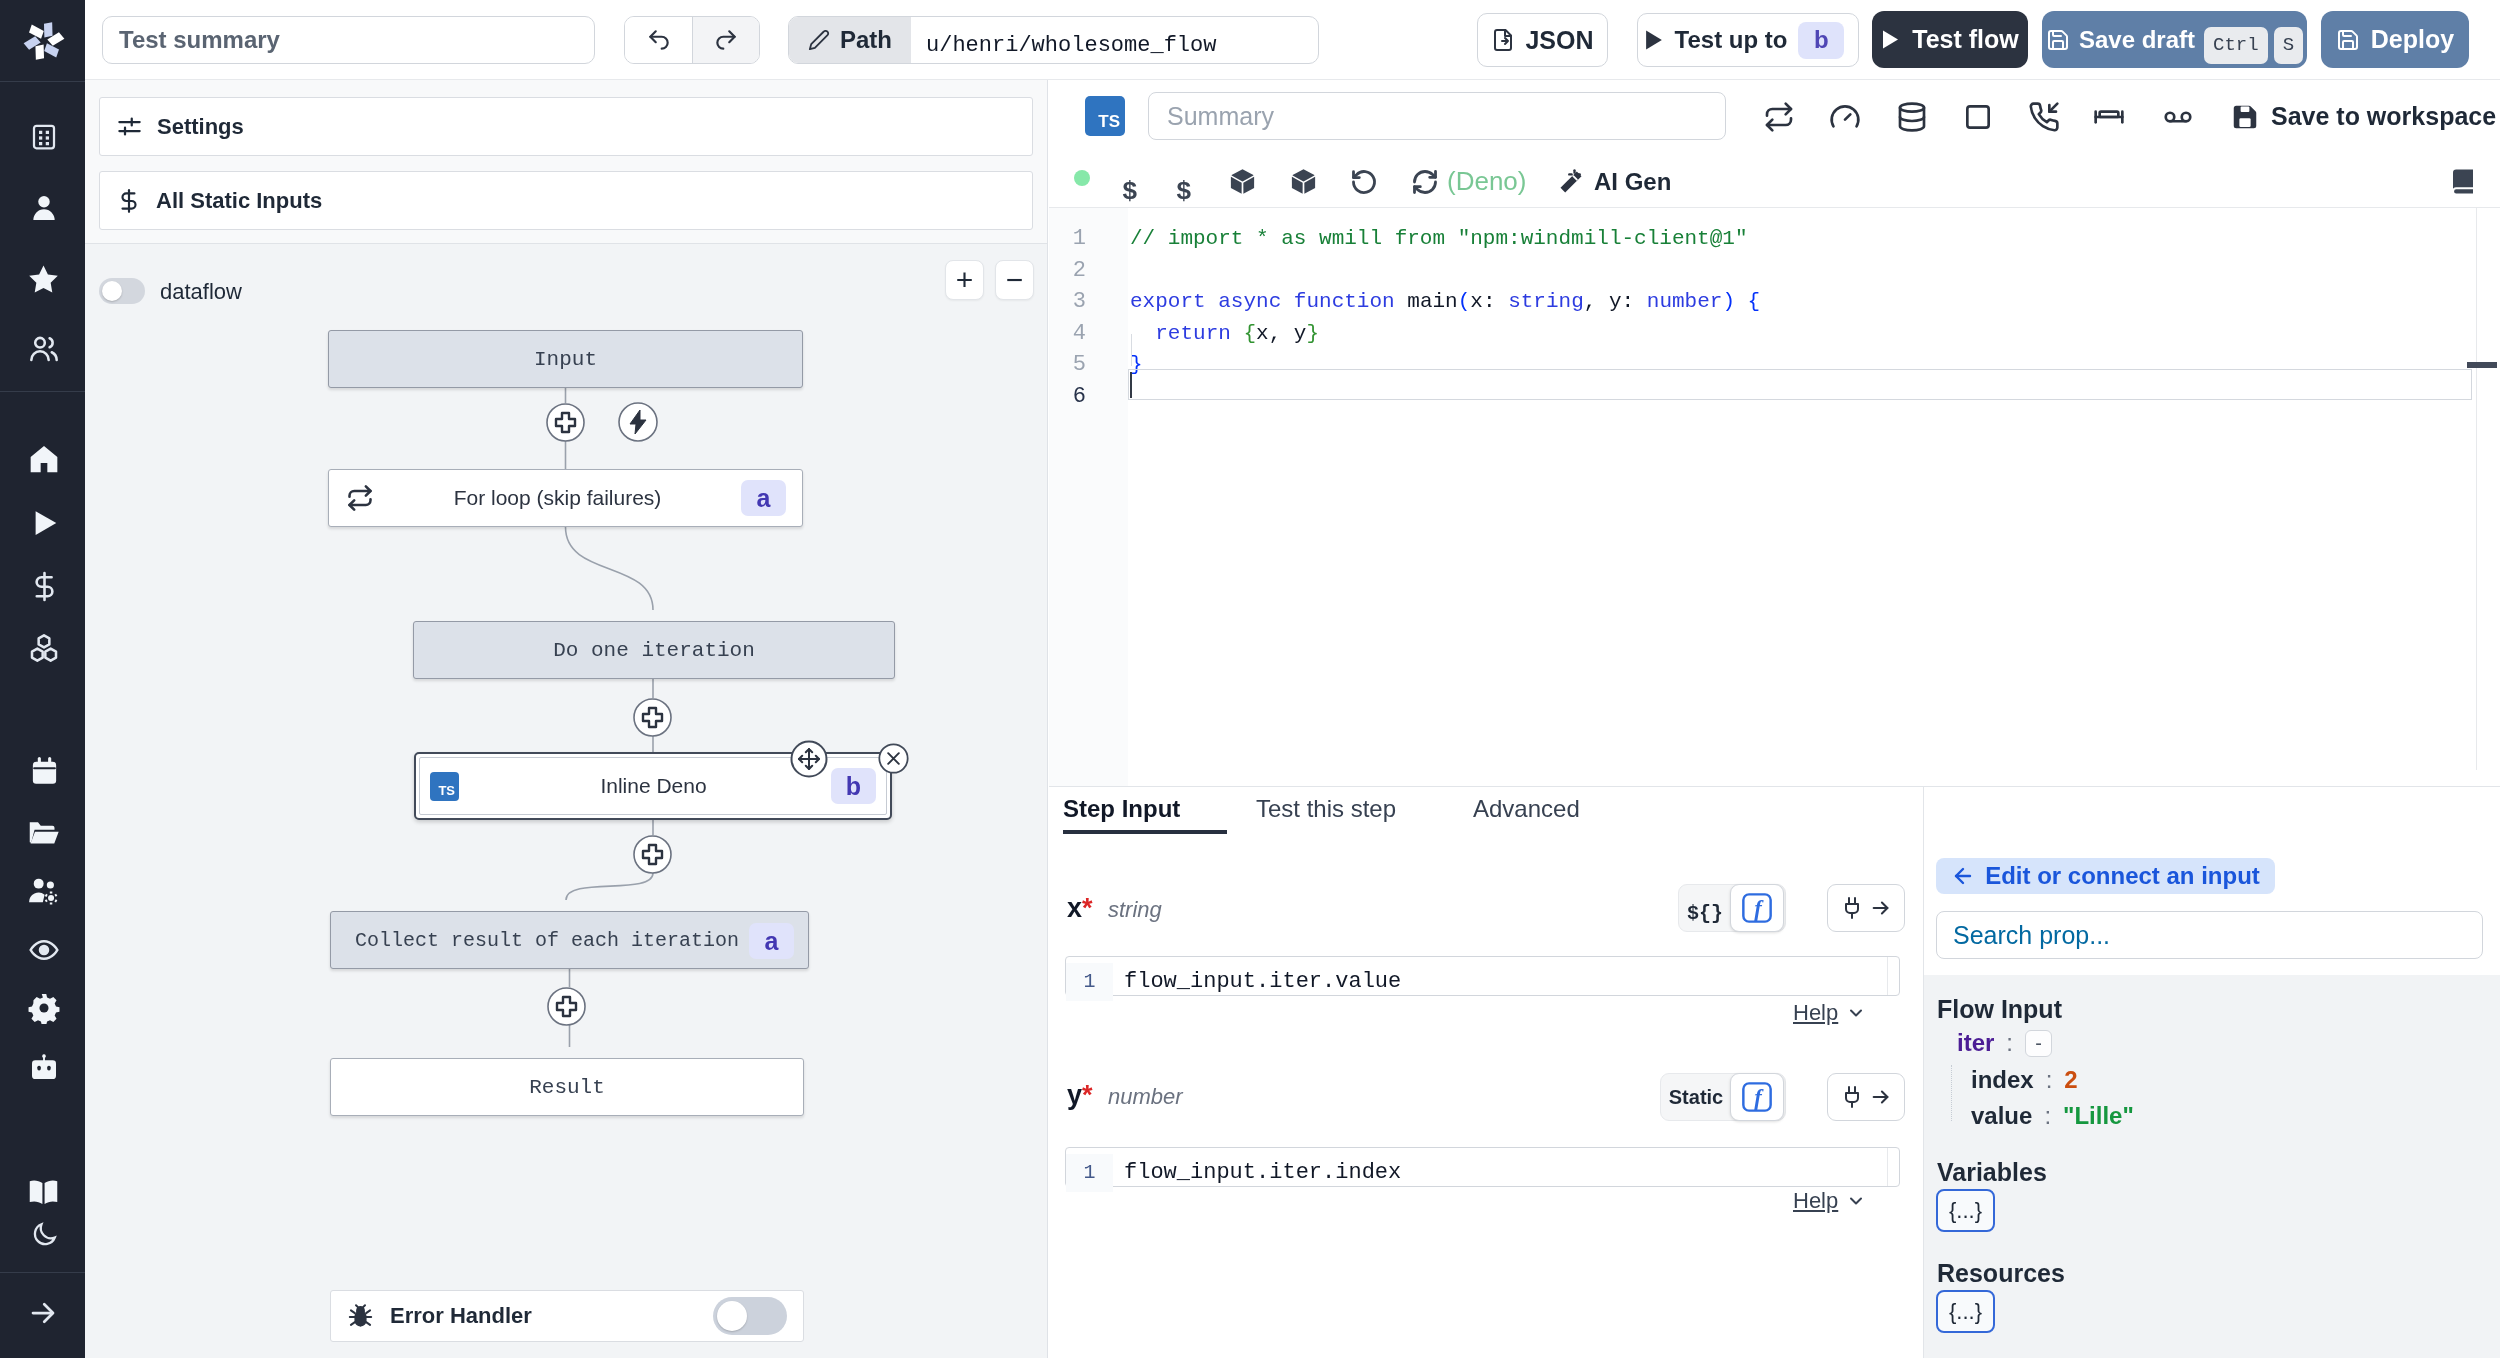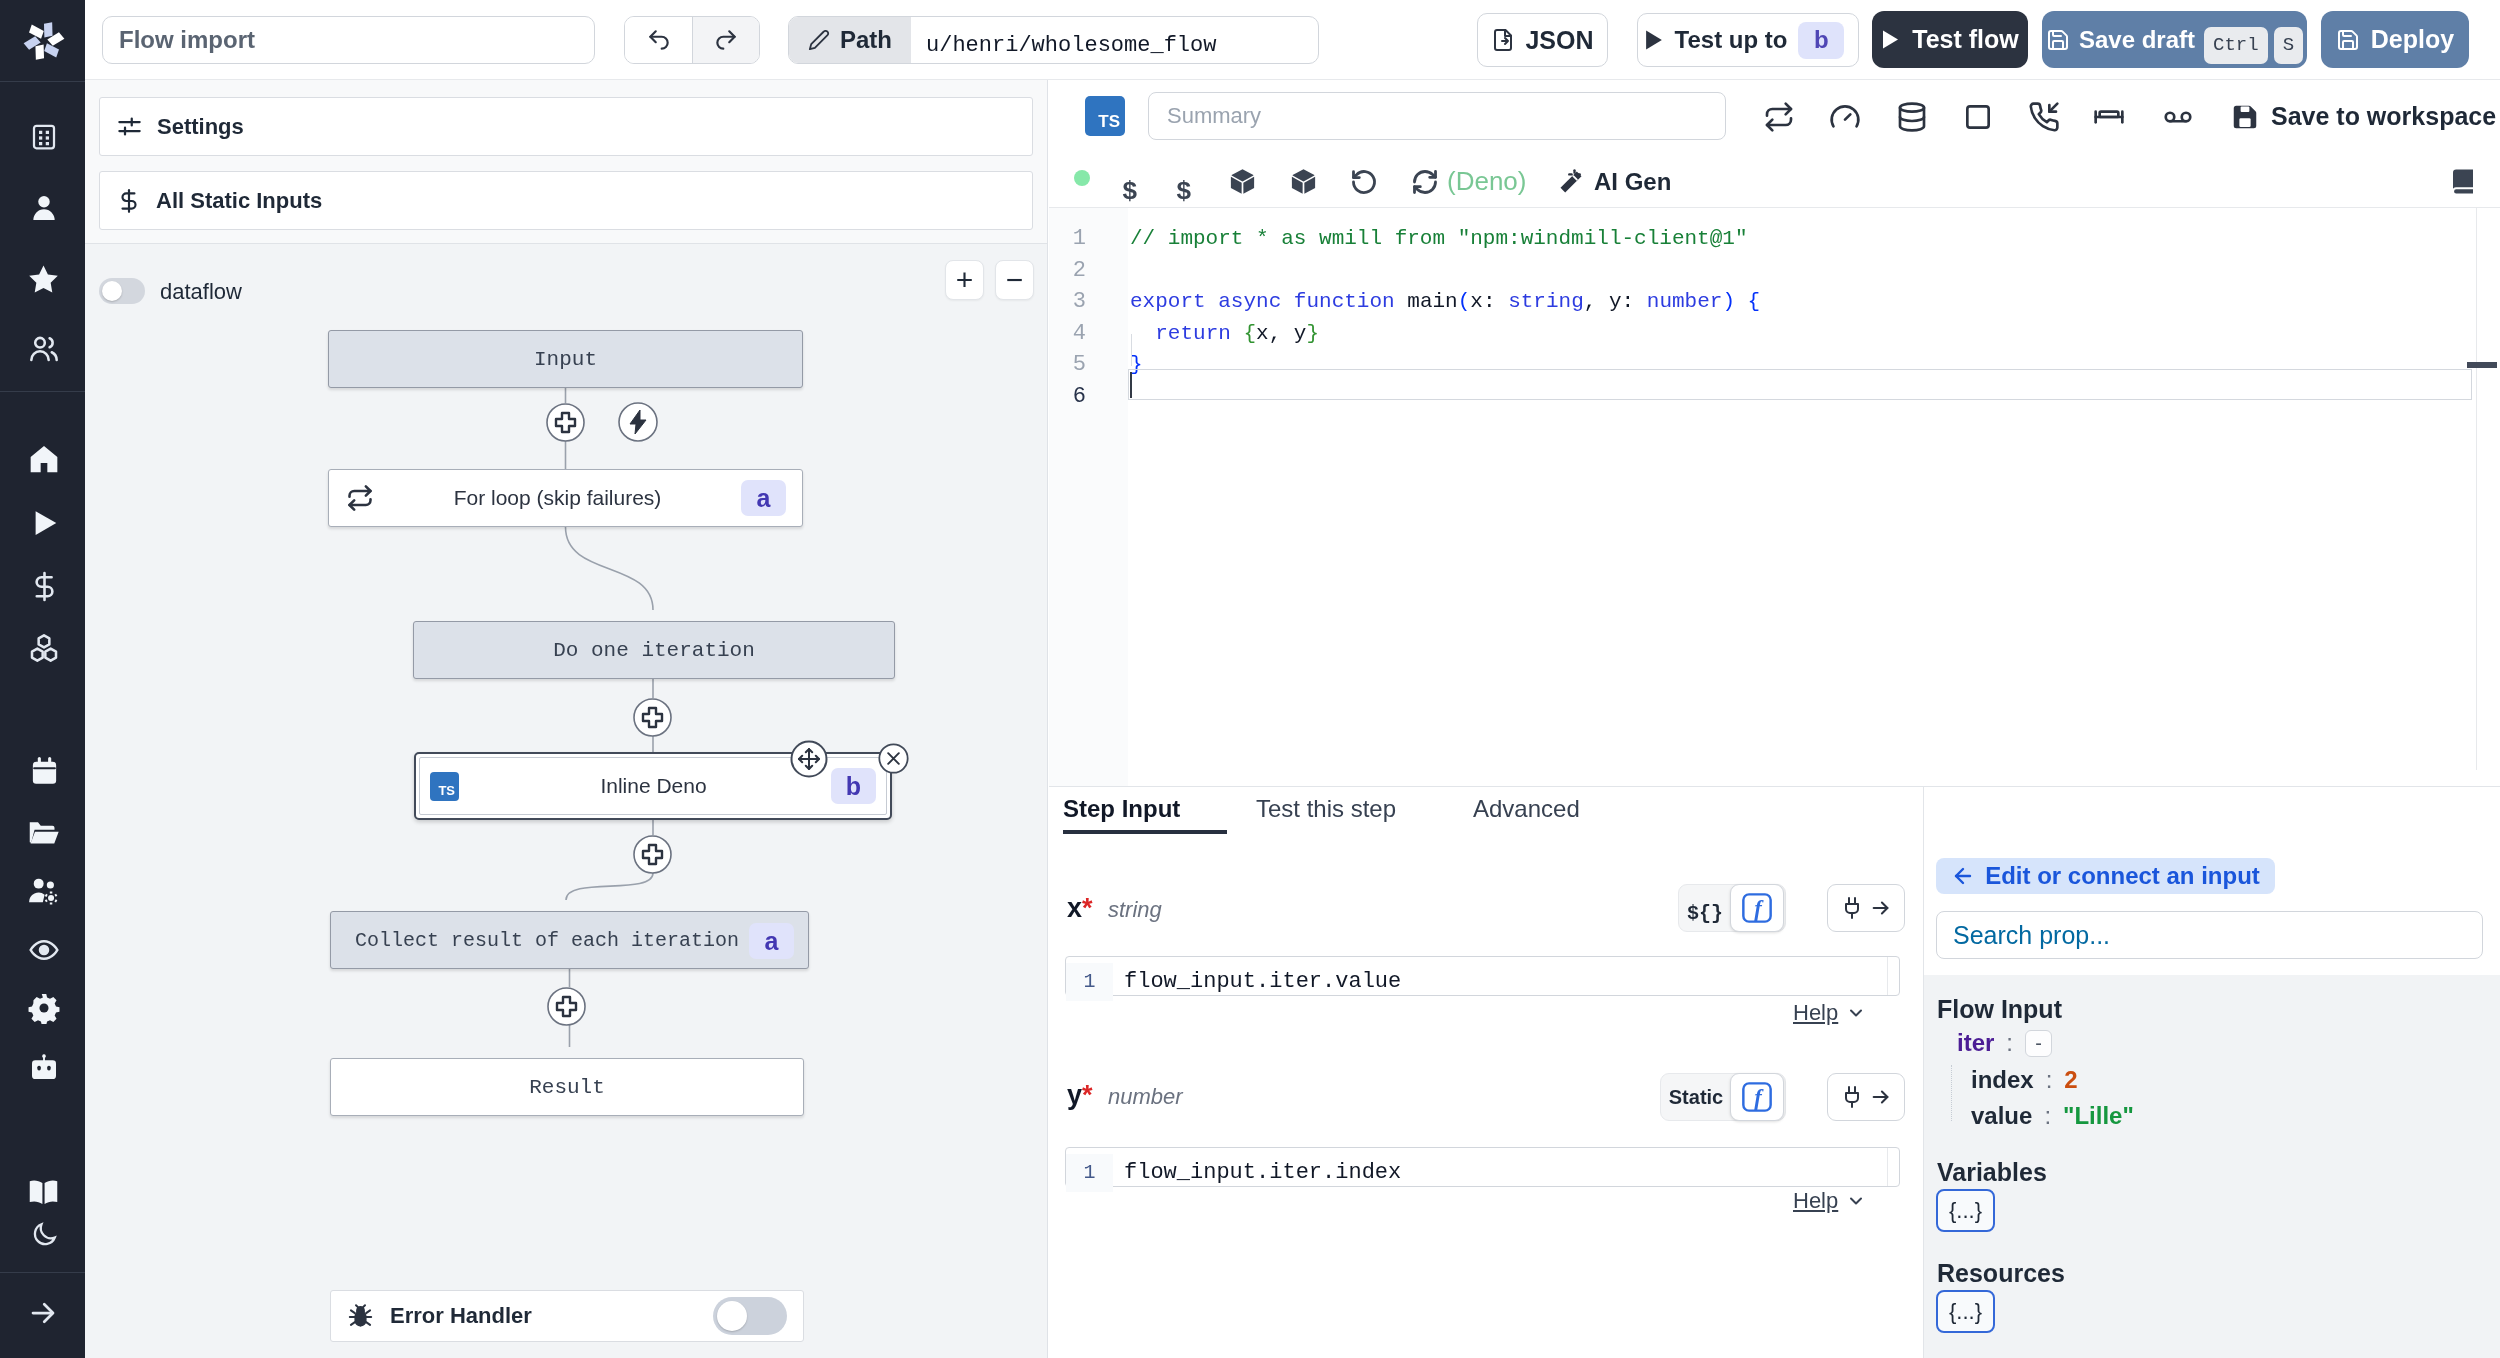--- a/index.html
+++ b/index.html
@@ -122,21 +122,21 @@
       </svg>
 
   <svg class="abs" style="left:28px;top:1298px;" width="30" height="30" viewBox="0 0 24 24" fill="none" stroke="#e2e8f0" stroke-width="2.2" stroke-linecap="round" stroke-linejoin="round">
         <path d="M4 12h15"></path>
         <path d="m13 5 7 7-7 7"></path>
       </svg>
 </div>
 
 <div class="abs" style="left:85px;top:0;width:2415px;height:80px;background:#ffffff;border-bottom:1px solid #e7e9ec;">
 
-  <div class="abs flex" style="left:17px;top:16px;width:493px;height:48px;border:1px solid #d2d6dc;border-radius:10px;padding-left:16px;color:#5a6472;font-size:24px;font-weight:600;">Flow import</div>
+  <div class="abs flex" style="left:17px;top:16px;width:493px;height:48px;border:1px solid #d2d6dc;border-radius:10px;padding-left:16px;color:#5a6472;font-size:24px;font-weight:600;">Test summary</div>
 
   <div class="abs flex" style="left:539px;top:16px;width:136px;height:48px;border:1px solid #d2d6dc;border-radius:10px;overflow:hidden;">
     <div class="flex" style="width:67px;height:100%;justify-content:center;background:#ffffff;">
       <svg width="26" height="26" viewBox="0 0 24 24" fill="none" stroke="#2c3340" stroke-width="2" stroke-linecap="round" stroke-linejoin="round">
             <path d="M9 14 4 9l5-5"></path>
             <path d="M4 9h10.5a5.5 5.5 0 0 1 0 11"></path>
           </svg>
     </div>
     <div style="width:1px;height:100%;background:#d2d6dc;"></div>
     <div class="flex" style="flex:1;height:100%;justify-content:center;background:#f3f4f6;">
@@ -320,21 +320,21 @@
       <div style="position:relative;width:74px;height:38px;background:#ccd2dc;border-radius:19px;">
         <div class="abs" style="left:4px;top:4px;width:30px;height:30px;background:#ffffff;border-radius:15px;box-shadow:0 1px 2px rgba(0,0,0,.2);"></div>
       </div>
     </div>
   </div>
 </div>
 
 <div class="abs" id="rightpanel" style="left:1049px;top:80px;width:1451px;height:1278px;background:#ffffff;">
   
   <div class="abs flex" style="left:36px;top:16px;width:40px;height:40px;background:#2f74c0;border-radius:5px;color:#ffffff;font-weight:700;font-size:17px;justify-content:flex-end;align-items:end;padding:0 5px 4px 0;">TS</div>
-  <div class="abs flex" style="left:99px;top:12px;width:578px;height:48px;border:1px solid #d2d6dc;border-radius:8px;padding-left:18px;color:#9aa3af;font-size:22px;">Summary</div>
+  <div class="abs flex" style="left:99px;top:12px;width:578px;height:48px;border:1px solid #d2d6dc;border-radius:8px;padding-left:18px;color:#9aa3af;font-size:25px;">Summary</div>
   <g id="hdricons"></g>
   <svg class="abs" style="left:714px;top:21px;" width="32" height="32" viewBox="0 0 24 24" fill="none" stroke="#2c3340" stroke-width="2" stroke-linecap="round" stroke-linejoin="round">
         <path d="m17 2 4 4-4 4"></path>
         <path d="M3 11v-1a4 4 0 0 1 4-4h14"></path>
         <path d="m7 22-4-4 4-4"></path>
         <path d="M21 13v1a4 4 0 0 1-4 4H3"></path>
       </svg>
   <svg class="abs" style="left:780px;top:21px;" width="32" height="32" viewBox="0 0 24 24" fill="none" stroke="#2c3340" stroke-width="2" stroke-linecap="round" stroke-linejoin="round">
         <path d="m12 14 4-4"></path>
         <path d="M3.34 19a10 10 0 1 1 17.32 0"></path>

